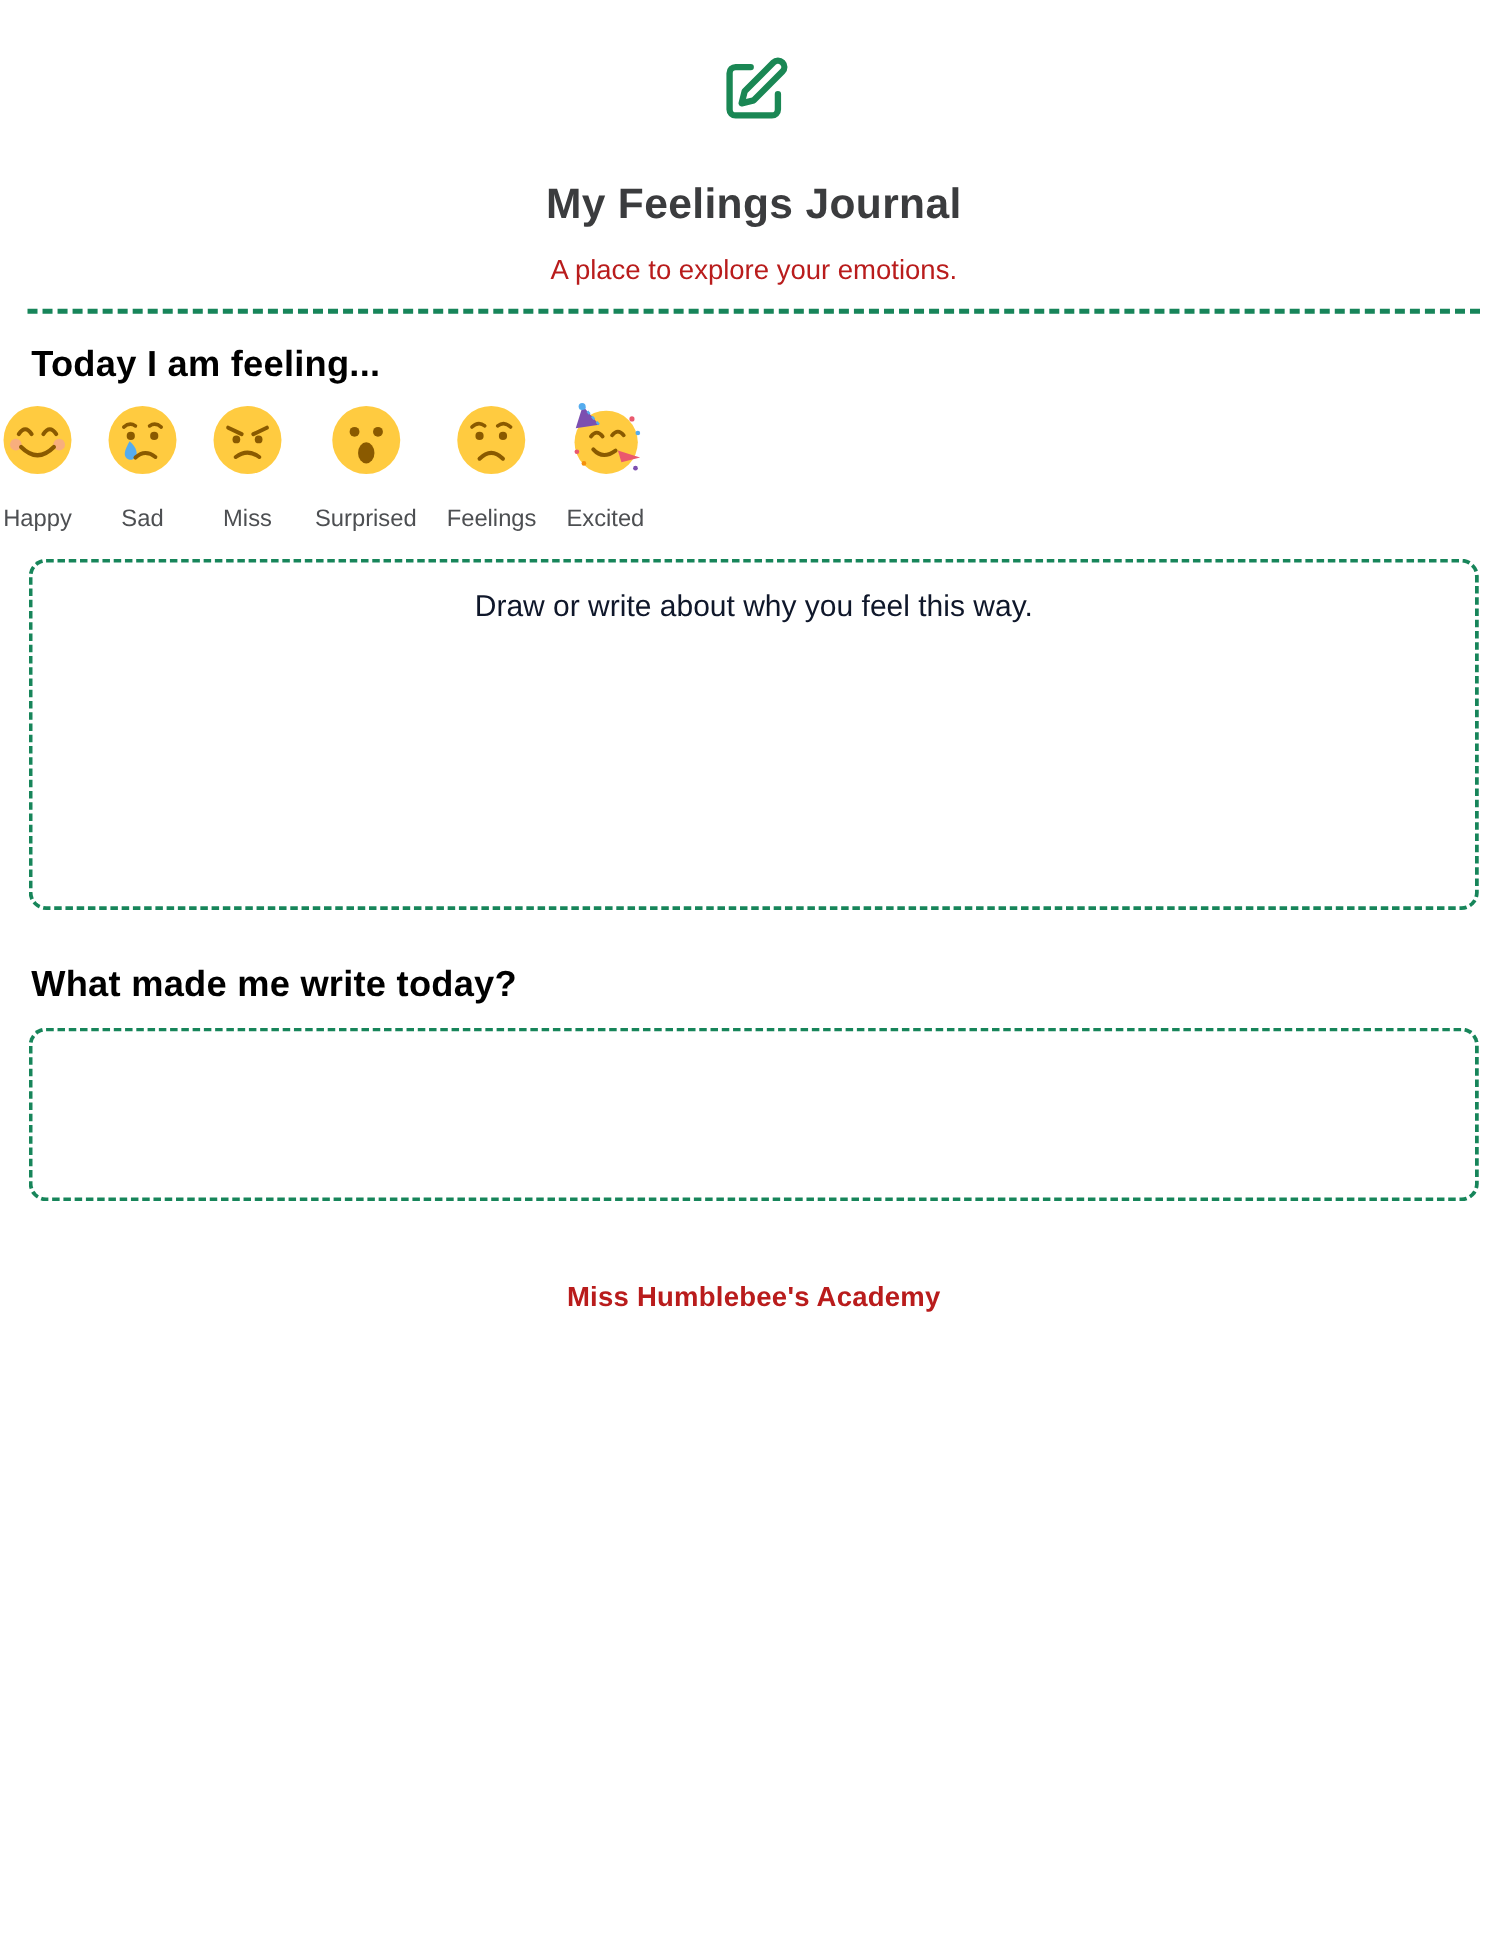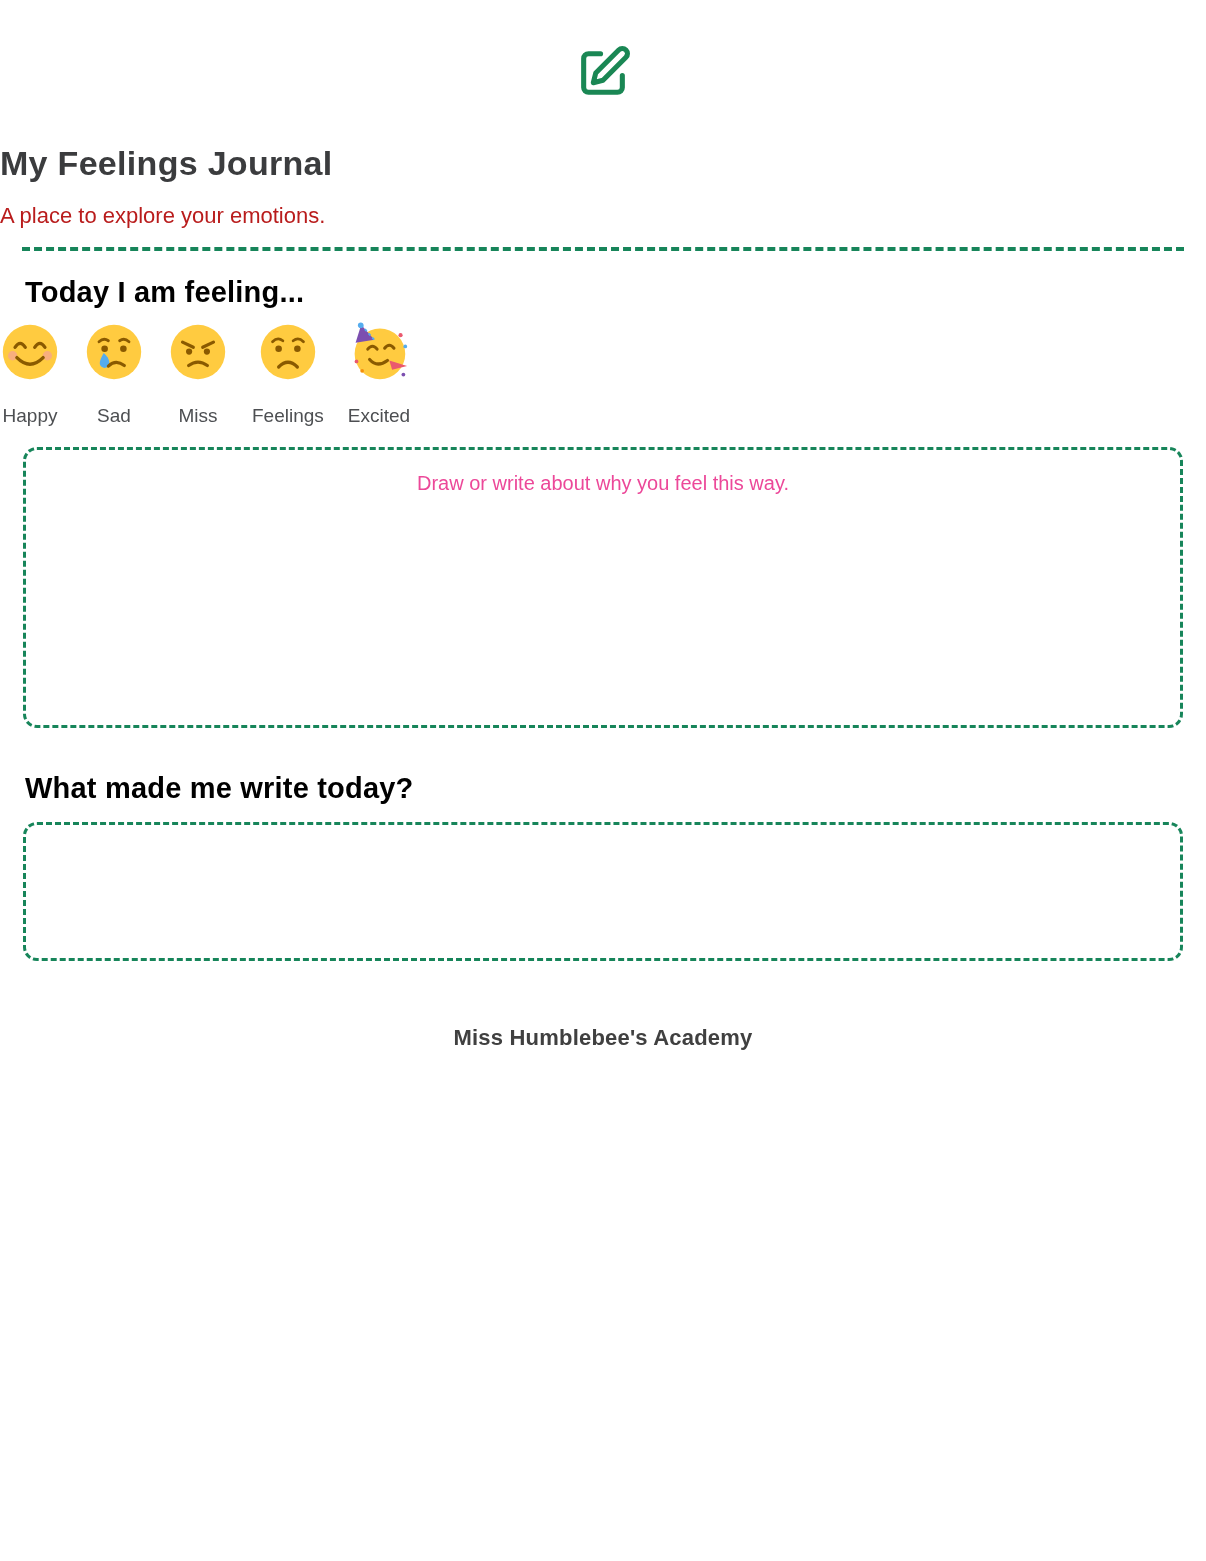--- a/index.html
+++ b/index.html
@@ -7,21 +7,21 @@
     padding: 0;
     background: #ffffff;
   }
   body {
     width: 1206px;
     min-height: 1561px;
     font-family: "Liberation Sans", sans-serif;
     color: #3b3b3b;
     position: relative;
   }
-  .header { padding-top: 44px; }
+  .header { text-align: center; padding-top: 44px; }
   .edit-icon-wrap { display: block; width: 58px; height: 58px; margin: 0 auto; }
   .edit-icon-wrap svg { width: 58px; height: 58px; display: block; }
 
   .page-title {
     margin: 44px 0 0;
     font-size: 34px;
     line-height: 1;
     font-weight: 700;
     color: #3b3c3e;
     letter-spacing: 0.3px;
@@ -75,35 +75,35 @@
     border-radius: 14px;
     margin: 0 23px;
   }
   .draw-box {
     margin-top: 20px;
     height: 253px;
     padding-top: 22px;
     text-align: center;
   }
   .draw-placeholder {
-    font-size: 20px;
-    color: #ec4899;
+    font-size: 24px;
+    color: #0f172a;
   }
   .smile-heading { margin-top: 44px; }
   .smile-box {
     margin-top: 17px;
     height: 133px;
   }
 
   .footer-brand {
     margin-top: 64px;
     text-align: center;
     font-size: 22px;
     font-weight: 700;
-    color: #404040;
+    color: #b91c1c;
     letter-spacing: 0.2px;
   }
 </style>
 </head>
 <body>
 
 <div class="header">
   <span class="edit-icon-wrap">
     <svg viewBox="0 0 24 24" fill="none" stroke="#1a8754" stroke-width="2.1" stroke-linecap="round" stroke-linejoin="round">
       <path d="M11 4H6a2 2 0 0 0-2 2v12a2 2 0 0 0 2 2h12a2 2 0 0 0 2-2v-5"></path>
@@ -156,20 +156,31 @@
         <path d="M15.5 21.5 L27 27" stroke="#8a5a00" stroke-width="3.4" fill="none" stroke-linecap="round"></path>
         <path d="M48.5 21.5 L37 27" stroke="#8a5a00" stroke-width="3.4" fill="none" stroke-linecap="round"></path>
         <circle cx="22.5" cy="31.5" r="3.3" fill="#8a5a00"></circle>
         <circle cx="41.5" cy="31.5" r="3.3" fill="#8a5a00"></circle>
         <path d="M22 46.5 Q32 39 42 46.5" stroke="#8a5a00" stroke-width="3.4" fill="none" stroke-linecap="round"></path>
       </svg>
     </span>
     <span class="emoji-label">Miss</span>
   </div>
 
+  <div class="emoji-option">
+    <span class="emoji-face">
+      <svg viewBox="0 0 64 64">
+        <circle cx="32" cy="32" r="29" fill="#FFCB40"></circle>
+        <circle cx="22" cy="25" r="4.2" fill="#8a5a00"></circle>
+        <circle cx="42" cy="25" r="4.2" fill="#8a5a00"></circle>
+        <ellipse cx="32" cy="43" rx="7" ry="9" fill="#8a5a00"></ellipse>
+      </svg>
+    </span>
+    <span class="emoji-label">Surprised</span>
+  </div>
 
   <div class="emoji-option">
     <span class="emoji-face">
       <svg viewBox="0 0 64 64">
         <circle cx="32" cy="32" r="29" fill="#FFCB40"></circle>
         <path d="M15.5 21 Q21 15.5 26.5 20" stroke="#8a5a00" stroke-width="3" fill="none" stroke-linecap="round"></path>
         <path d="M37.5 20 Q43 15.5 48.5 21" stroke="#8a5a00" stroke-width="3" fill="none" stroke-linecap="round"></path>
         <circle cx="22" cy="28.5" r="3.5" fill="#8a5a00"></circle>
         <circle cx="42" cy="28.5" r="3.5" fill="#8a5a00"></circle>
         <path d="M22 48 Q32 38 42 48" stroke="#8a5a00" stroke-width="3.4" fill="none" stroke-linecap="round"></path>

